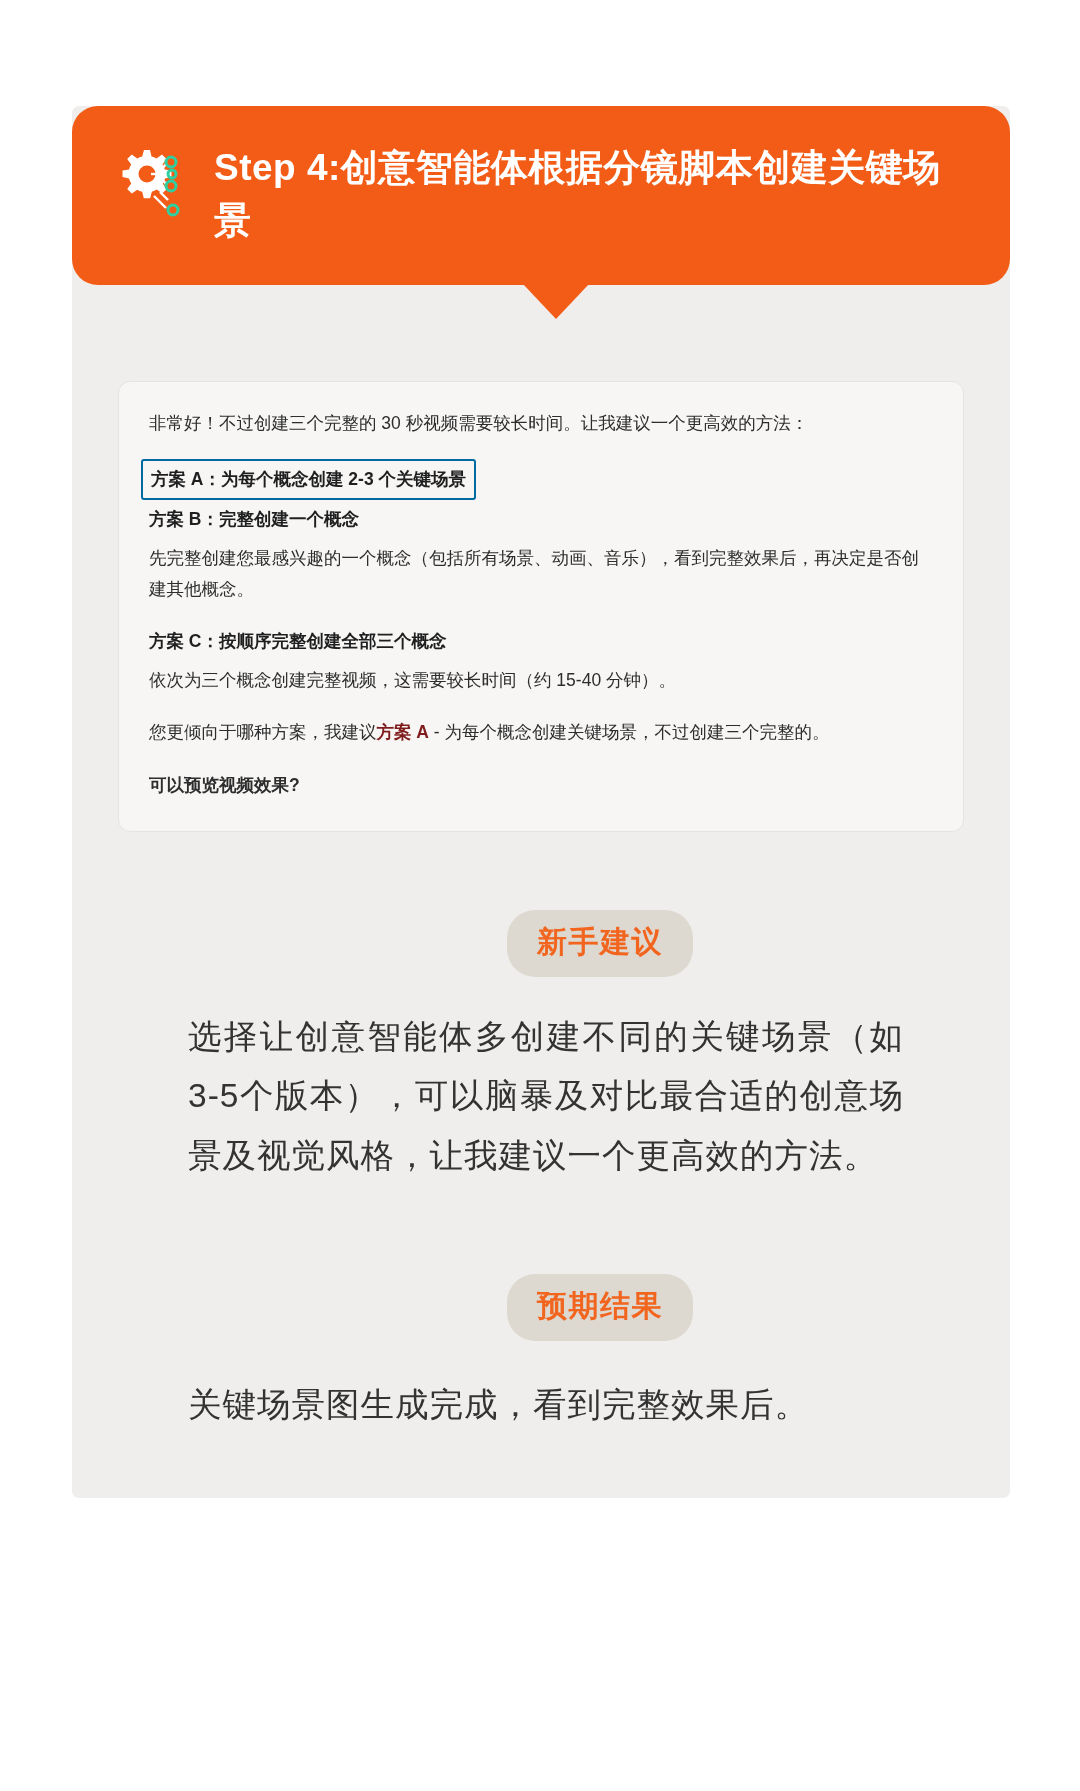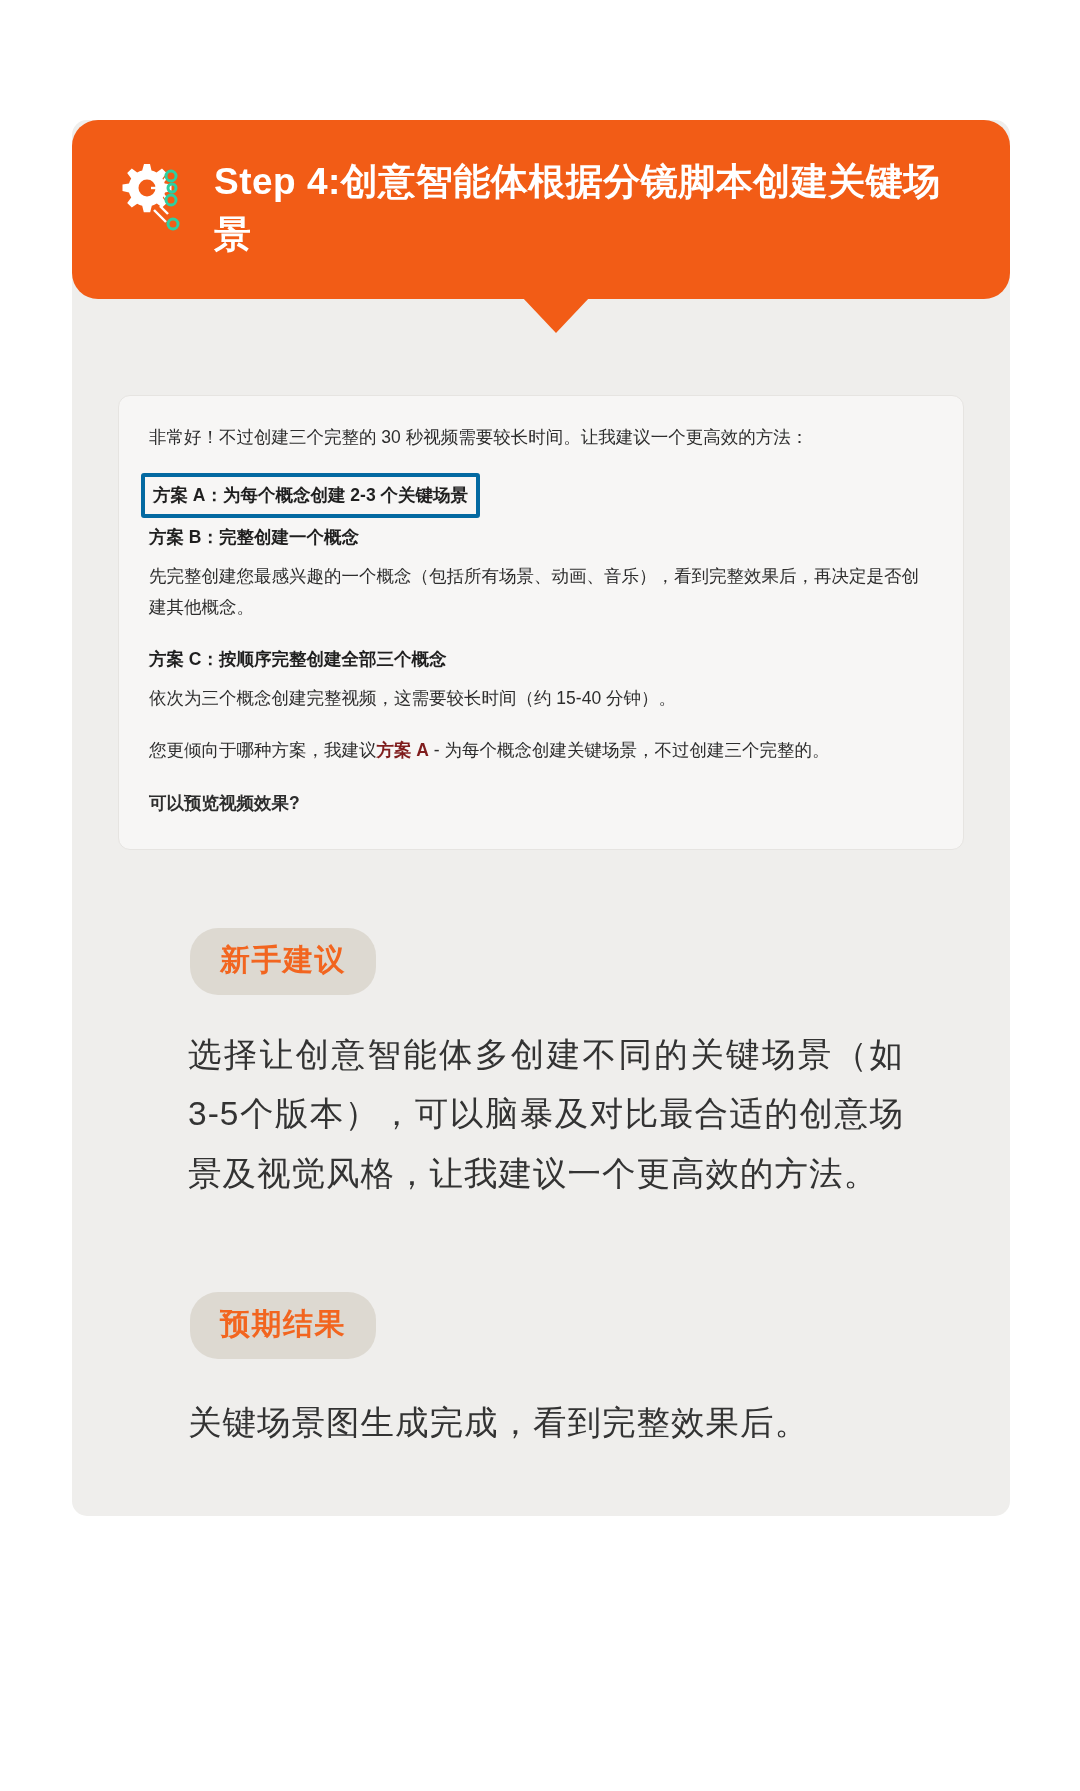--- a/index.html
+++ b/index.html
@@ -16,24 +16,24 @@
   .page {
     position: relative;
     width: 1080px;
     height: 1791px;
     box-sizing: border-box;
   }
   
   .card {
     position: absolute;
     left: 72px;
-    top: 120px;
+    top: 106px;
     width: 938px;
     background: #efeeec;
-    border-radius: 15px;
+    border-radius: 7px;
     padding-bottom: 64px;
   }
   
   .banner {
     position: relative;
     margin: 0;
     background: #f25c16;
     border-radius: 26px 26px 26px 26px;
     padding: 34px 42px 38px 42px;
     display: flex;
@@ -83,21 +83,21 @@
   }
   .ab-intro { margin-bottom: 20px !important; }
   .opt-title {
     font-weight: bold;
     color: #1f1f1f;
     font-size: 17.5px;
     margin: 0 0 4px 0 !important;
     display: inline-block;
   }
   .opt-title.boxed {
-    border: 4px solid #0369a1;
+    border: 2px solid #0369a1;
     border-radius: 3px;
     padding: 3px 8px 4px 8px;
     margin-left: -8px !important;
   }
   .opt-body {
     color: #3a3a3a;
     margin: 4px 0 22px 0 !important;
   }
   .opt-body.last { margin-bottom: 22px !important; }
   .ab-reco { margin-bottom: 22px !important; }
@@ -110,21 +110,21 @@
   .pill {
     display: inline-block;
     background: #ddd9d1;
     color: #f2651f;
     font-size: 30px;
     font-weight: bold;
     border-radius: 28px;
     padding: 12px 30px 14px 30px;
     letter-spacing: 1.5px;
   }
-  .pill-wrap { margin: 78px 0 0 118px; }
+  .pill-wrap { margin: 78px 0 0 118px; text-align: center; }
   .pill-wrap.second { margin-top: 88px; }
   
   .body-text {
     margin: 30px 106px 0 116px;
     color: #333333;
     font-size: 33.5px;
     line-height: 1.78;
     letter-spacing: 1px;
     text-align: justify;
   }

